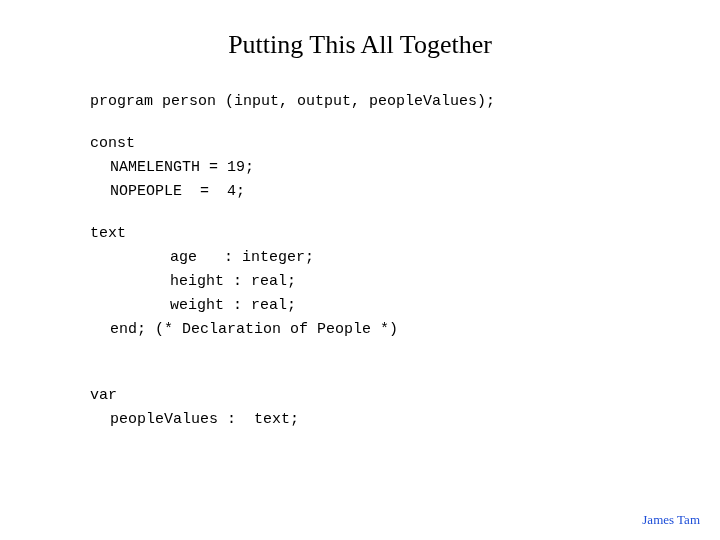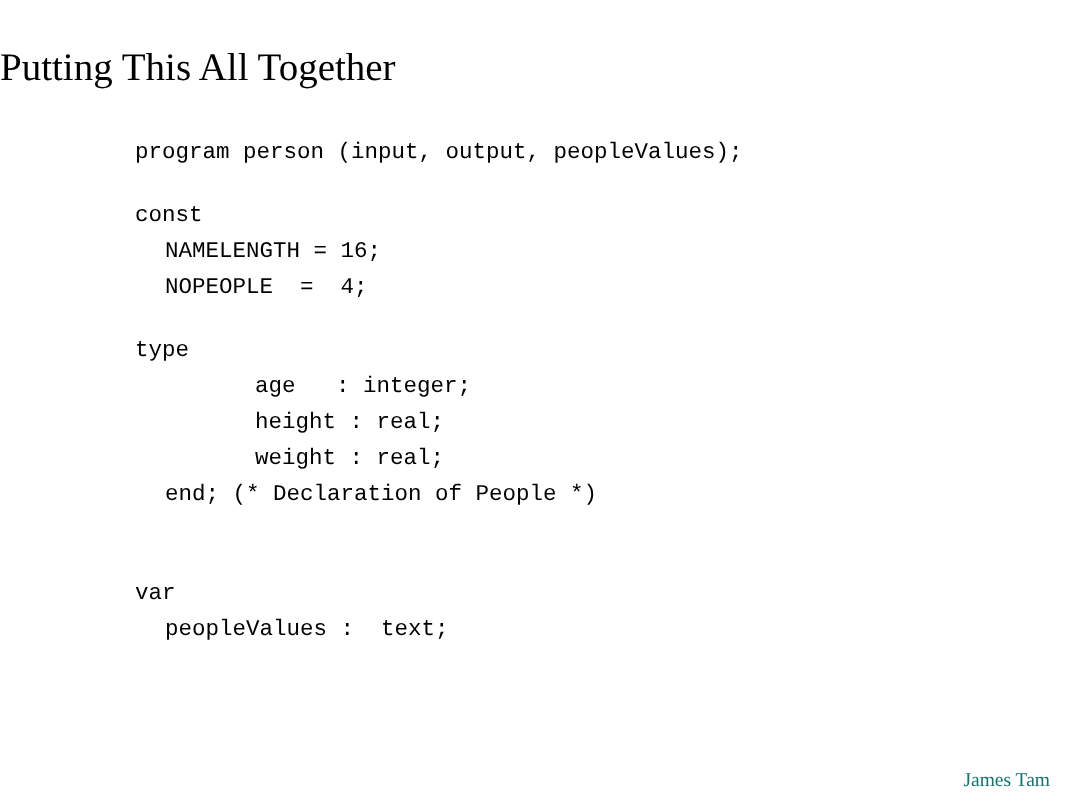--- a/index.html
+++ b/index.html
@@ -11,20 +11,21 @@
     body {
       width: 720px;
       height: 540px;
       background: #ffffff;
       font-family: Georgia, 'Times New Roman', serif;
       position: relative;
       overflow: hidden;
     }
 
     .page-title {
+      text-align: center;
       font-size: 26px;
       font-weight: normal;
       padding-top: 30px;
       padding-bottom: 30px;
       color: #000;
     }
 
     .content {
       padding-left: 90px;
       padding-right: 84px;
@@ -45,42 +46,42 @@
     .indent2 {
       padding-left: 80px;
     }
 
     .author {
       position: absolute;
       bottom: 12px;
       right: 20px;
       font-size: 13px;
       font-family: Georgia, serif;
-      color: #0f766e;
+      color: #1d4ed8;
     }
   </style>
 </head>
 <body>
 
 <h1 class="page-title">Putting This All Together</h1>
 
 <div class="content">
 
   <div class="section">
     <span>program person (input, output, peopleValues);</span>
   </div>
 
   <div class="section">
     <div>const</div>
-    <div class="indent1">NAMELENGTH = 16;</div>
+    <div class="indent1">NAMELENGTH = 19;</div>
     <div class="indent1">NOPEOPLE &nbsp;= &nbsp;4;</div>
   </div>
 
   <div class="section">
-    <div>type</div>
+    <div>text</div>
     <div class="indent2">age &nbsp;&nbsp;: integer;</div>
     <div class="indent2">height : real;</div>
     <div class="indent2">weight : real;</div>
     <div class="indent1">end; (* Declaration of People *)</div>
     <br>
   </div>
 
   <div class="section">
     <div>var</div>
     <div class="indent1">peopleValues : &nbsp;text;</div>

